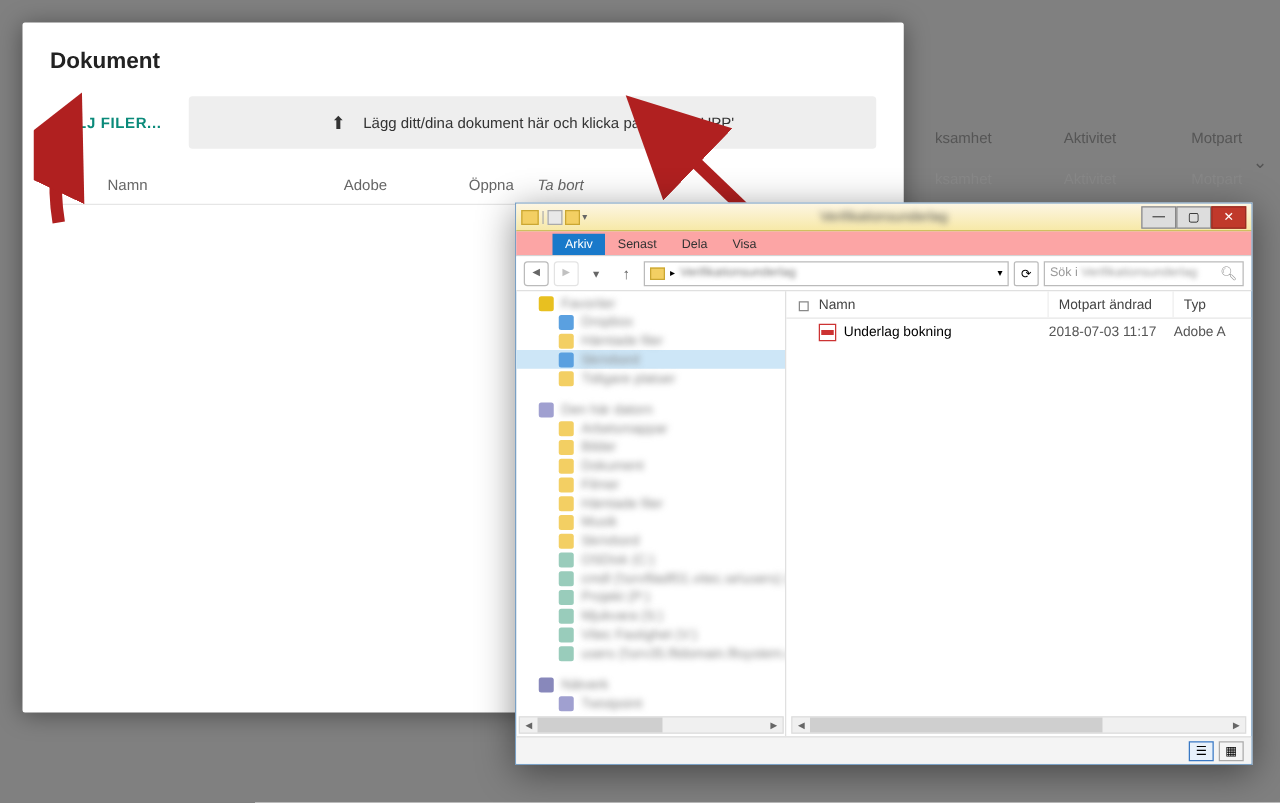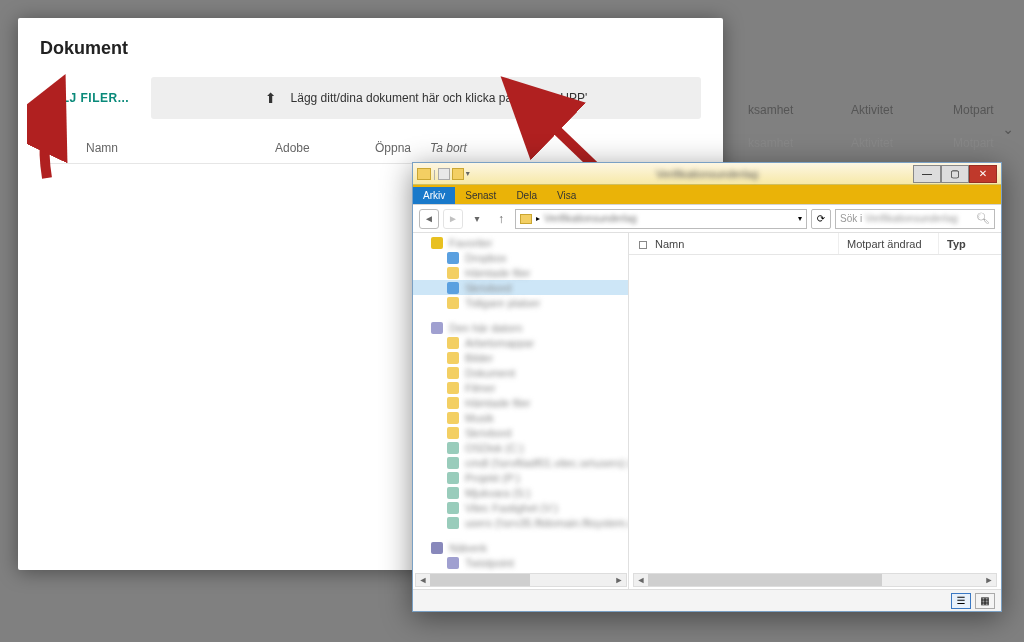--- a/index.html
+++ b/index.html
@@ -52,21 +52,21 @@
     height:22px; background:linear-gradient(#fdf6e3,#f7e9a8);
     display:flex; align-items:center; padding:0 4px; border-bottom:1px solid #d0c060;
     position:relative;
   }
   .tb-icons { display:flex; gap:2px; align-items:center; font-size:11px; }
   .tb-title { position:absolute; left:50%; transform:translateX(-50%); font-size:11px; color:#555; filter: blur(2.5px); }
   .tb-ctrls { margin-left:auto; display:flex; }
   .tb-btn { width:28px; height:18px; border:1px solid #888; background:#ddd; display:flex; align-items:center; justify-content:center; font-size:10px; }
   .tb-close { background:#c0392b; color:#fff; border-color:#962d22; }
 
-  .ex-ribbon-tabs { height:20px; background:#eab308; display:flex; align-items:flex-end; font-size:10px; border-bottom:1px solid #d4d4d4;}
+  .ex-ribbon-tabs { height:20px; background:#fca5a5; display:flex; align-items:flex-end; font-size:10px; border-bottom:1px solid #d4d4d4;padding-left:29px;}
   .rt { padding:3px 10px; color:#333; }
   .rt-active { background:#1979ca; color:#fff; }
 
   .ex-nav { height:28px; background:#fff; border-bottom:1px solid #e0e0e0; display:flex; align-items:center; padding:0 6px; gap:4px;}
   .nav-btn { width:20px; height:20px; border:1px solid #bbb; border-radius:3px; display:flex; align-items:center; justify-content:center; font-size:10px; color:#666; }
   .nav-path { flex:1; height:20px; border:1px solid #bbb; display:flex; align-items:center; padding:0 4px; font-size:10px; gap:4px; }
   .nav-path .blur { filter:blur(2px); color:#777; }
   .nav-refresh { width:20px; height:20px; border:1px solid #bbb; border-radius:2px; display:flex; align-items:center; justify-content:center; font-size:10px; }
   .nav-search { width:160px; height:20px; border:1px solid #bbb; display:flex; align-items:center; padding:0 4px; font-size:10px; color:#999; justify-content:space-between;}
   .nav-search .blur { filter:blur(2px); }
@@ -85,21 +85,21 @@
   .ico-pc     { background:#a0a0d0; }
   .ico-net    { background:#88b; }
   .tree-gap { height:10px; }
 
   .ex-list { flex:1; display:flex; flex-direction:column; position:relative; }
   .list-head { display:flex; height:22px; border-bottom:1px solid #e6e6e6; font-size:11px; color:#444;}
   .lh { display:flex; align-items:center; padding:0 8px; border-right:1px solid #eee; }
   .lh-namn { width:210px; padding-left:26px; position:relative;}
   .lh-namn::before { content:""; position:absolute; left:10px; top:8px; width:6px; height:6px; border:1px solid #888; }
   .lh-mod  { width:100px; }
-  .lh-typ  { width:60px; border-right:none;font-weight:bold; }
+  .lh-typ  { width:60px; border-right:none; }
   .list-row { display:flex; height:22px; font-size:11px; align-items:center; }
   .lr-namn { width:210px; padding-left:26px; display:flex; align-items:center; gap:6px; }
   .pdf-ico { width:14px; height:14px; background:#fff; border:1px solid #c33; position:relative; }
   .pdf-ico::after { content:""; position:absolute; left:1px; top:4px; right:1px; height:4px; background:#c33;}
   .lr-mod { width:100px; color:#555; }
   .lr-typ { width:60px; color:#555; }
 
   .list-hscroll { position:absolute; left:4px; right:4px; bottom:2px; height:14px; background:#f0f0f0; border:1px solid #ddd; display:flex; align-items:center;}
   .list-hscroll .track { flex:1; position:relative; height:100%; }
   .list-hscroll .thumb { position:absolute; left:0; top:0; bottom:0; width:70%; background:#cfcfcf; }
@@ -301,20 +301,28 @@
           <span class="txt blur">Twistpoint</span>
         </div>
     </div>
 
     <div class="ex-list">
       <div class="list-head">
         <div class="lh lh-namn">Namn</div>
         <div class="lh lh-mod">Motpart ändrad</div>
         <div class="lh lh-typ">Typ</div>
       </div>
+      <div class="list-row">
+        <div class="lr-namn">
+          <span class="pdf-ico"></span>
+          <span>Underlag bokning</span>
+        </div>
+        <div class="lr-mod">2018-07-03 11:17</div>
+        <div class="lr-typ">Adobe A</div>
+      </div>
       <div class="list-hscroll">
         <div class="arr">◄</div>
         <div class="track">
             <div class="thumb"></div>
           </div>
         <div class="arr">►</div>
       </div>
     </div>
   </div>
 

